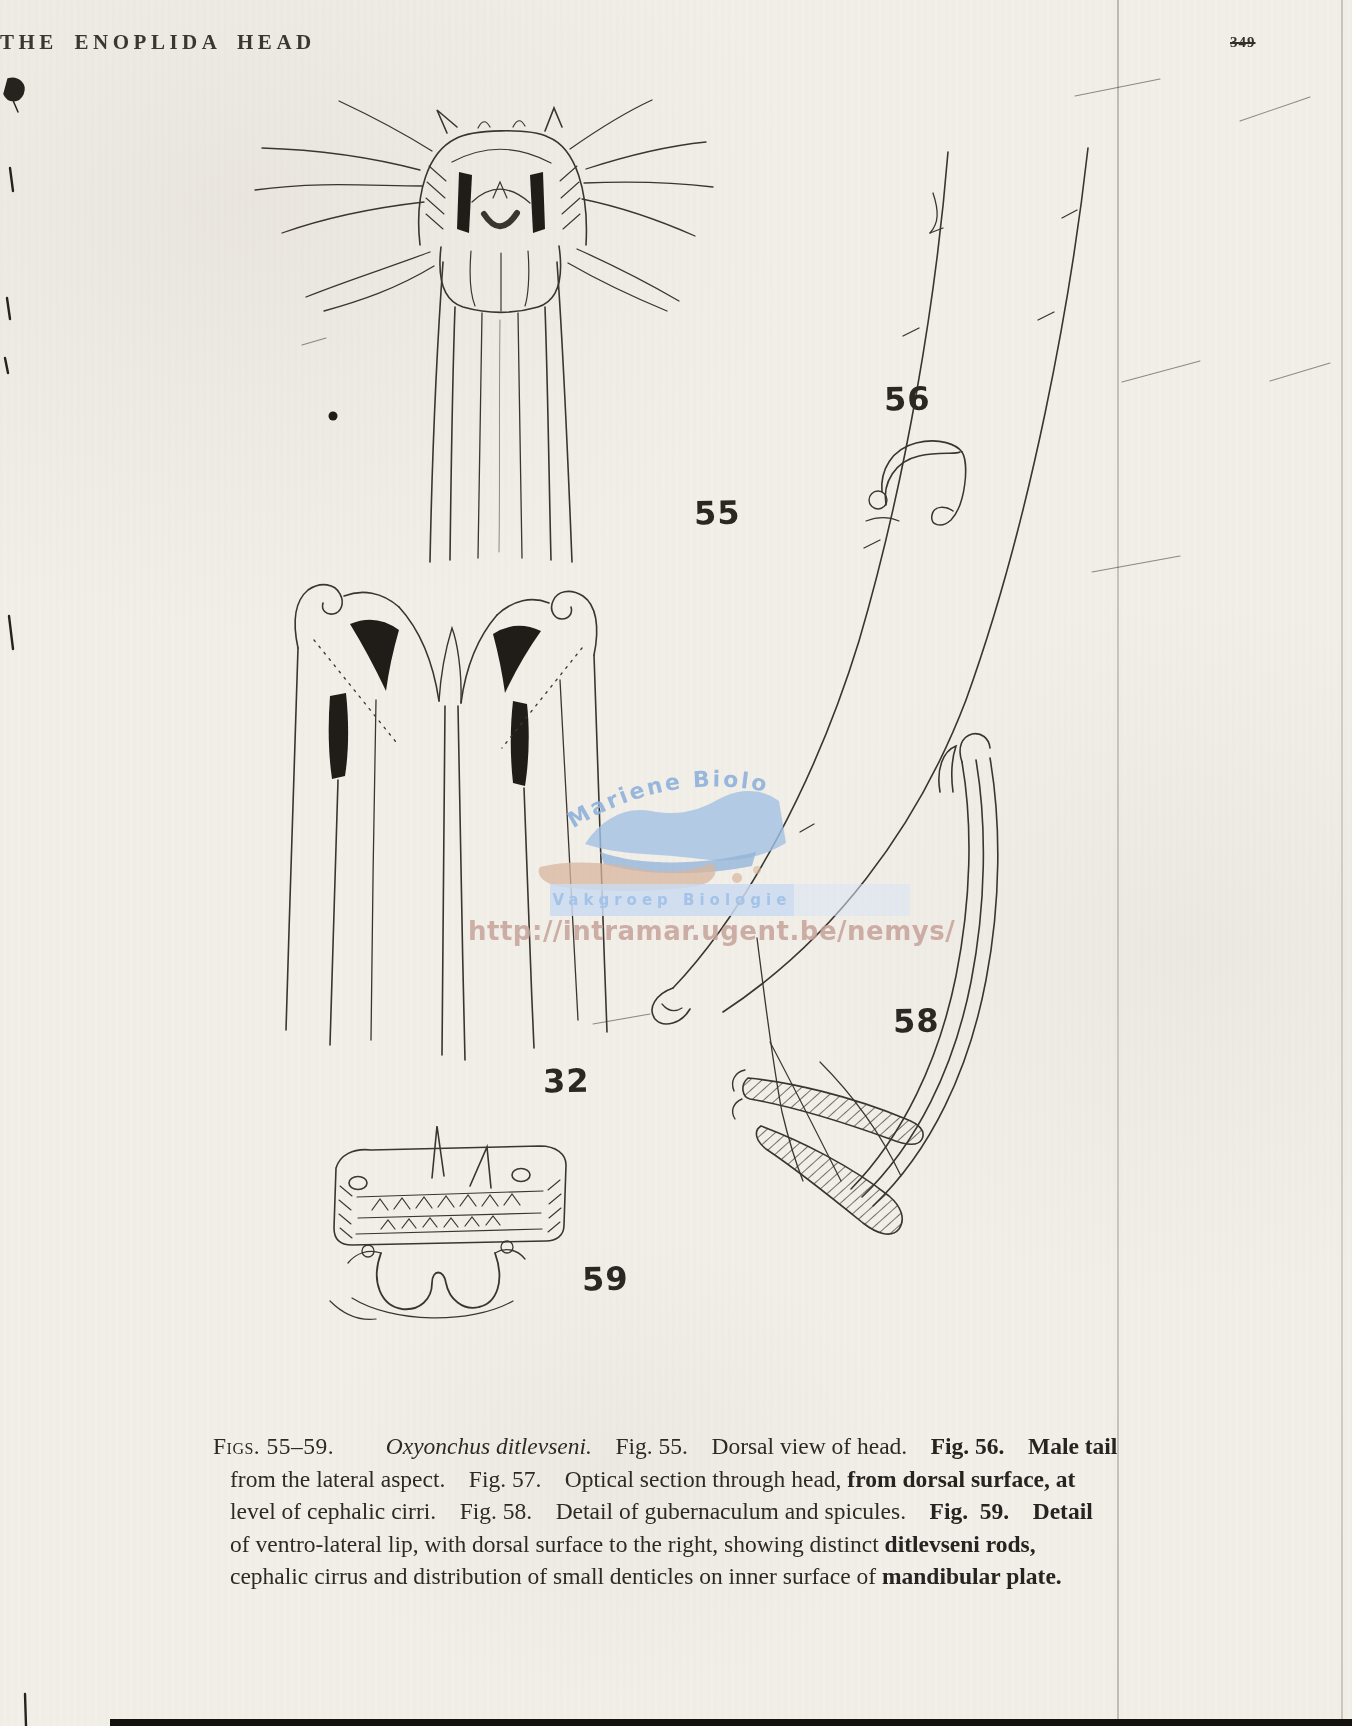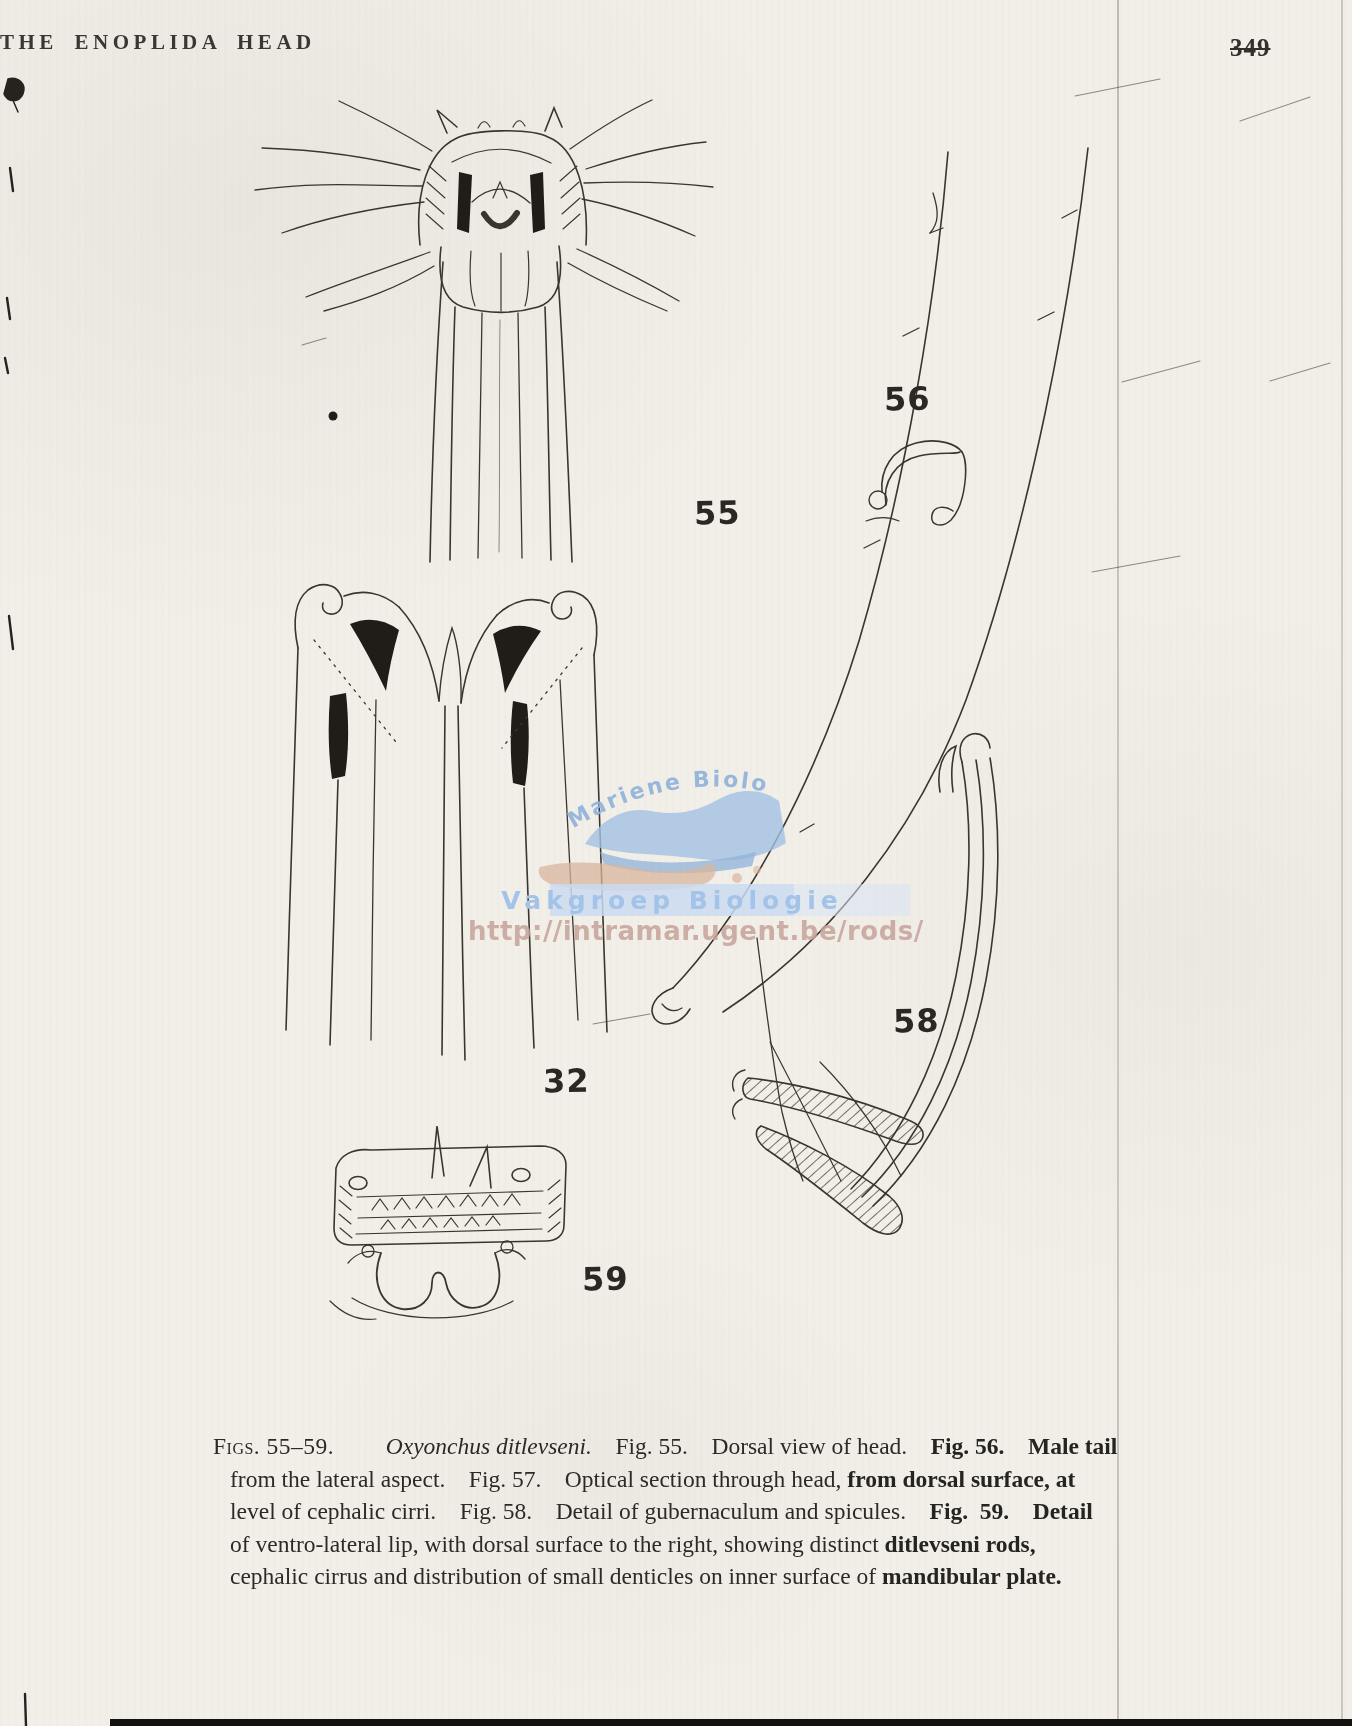--- a/index.html
+++ b/index.html
@@ -13,21 +13,21 @@
       repeating-linear-gradient(90deg, rgba(120,112,100,.015) 0 3px, transparent 3px 7px);
     font-family:"Liberation Serif", serif;
     color:#2e2b27;
   }
   
   .page-header{position:absolute;top:30px;left:0;width:1240px;text-align:left;}
   .page-header .title{
     font-size:21px;letter-spacing:4.5px;word-spacing:7px;color:#3a3732;font-weight:600;
   }
   .page-num{
-    position:absolute;top:34px;left:1230px;font-size:25px;font-weight:700;color:#33302b;
+    position:absolute;top:34px;left:1230px;font-size:15px;font-weight:700;color:#33302b;
     text-decoration:line-through;text-decoration-thickness:2px;letter-spacing:1px;
   }
   
   .fold{position:absolute;top:0;bottom:0;width:2px;background:linear-gradient(to bottom, rgba(110,104,96,.40), rgba(110,104,96,.28) 60%, rgba(110,104,96,.38));}
   .fold.f1{left:1117px;}
   .fold.f2{left:1341px;width:2px;opacity:.8;}
   .bottom-bar{position:absolute;left:110px;right:0;bottom:0;height:7px;background:#14120f;}
   
   .fig-num{
     position:absolute;font-family:"DejaVu Sans", sans-serif;font-weight:700;
@@ -45,21 +45,21 @@
     position:absolute;left:468px;top:916px;width:420px;
     font-family:"DejaVu Sans", sans-serif;font-weight:700;font-size:26px;
     color:#c6a39a;opacity:.85;letter-spacing:.5px;
   }
   .wm-banner{
     position:absolute;left:550px;top:884px;width:244px;height:32px;
     background:rgba(203,219,240,.85);display:flex;align-items:center;justify-content:center;
   }
   .wm-banner-ext{position:absolute;left:794px;top:884px;width:116px;height:32px;background:rgba(216,228,244,.55);}
   .wm-banner span{
-    font-family:"DejaVu Sans", sans-serif;font-weight:700;font-size:25px;
+    font-family:"DejaVu Sans", sans-serif;font-weight:700;font-size:15px;
     color:#a4c3e8;letter-spacing:5px;white-space:nowrap;
   }
   
   .caption{position:absolute;left:213px;top:1430px;width:942px;font-size:23.5px;line-height:32.5px;color:#2d2a25;}
   .cap-line{padding-left:17px;white-space:nowrap;}
   .cap-line:first-child{padding-left:0;}
   .seg-smallcaps{font-variant:small-caps;letter-spacing:.5px;}
   .seg-italic{font-style:italic;margin-left:28px;}
   .seg-bold{font-weight:700;color:#262420;}
   .seg-normal{}
@@ -307,21 +307,21 @@
   <div class="fig-num fl55">55</div>
   <div class="fig-num fl56">56</div>
   <div class="fig-num fl57">32</div>
   <div class="fig-num fl58">58</div>
   <div class="fig-num fl59">59</div>
 
   <div class="wm-banner-ext"></div>
   <div class="wm-banner">
     <span>Vakgroep Biologie</span>
   </div>
-  <div class="wm-url">http://intramar.ugent.be/rods/</div>
+  <div class="wm-url">http://intramar.ugent.be/nemys/</div>
 
   <div class="caption">
       <div class="cap-line"><span class="seg-smallcaps">Figs. 55–59.</span><span class="seg-normal">  </span><span class="seg-italic">Oxyonchus ditlevseni.</span><span class="seg-normal">  Fig. 55.  Dorsal view of head.  </span><span class="seg-bold">Fig. 56.  Male tail</span></div>
       <div class="cap-line"><span class="seg-normal">from the lateral aspect.  Fig. 57.  Optical section through head, </span><span class="seg-bold">from dorsal surface, at</span></div>
       <div class="cap-line"><span class="seg-normal">level of cephalic cirri.  Fig. 58.  Detail of gubernaculum and spicules.  </span><span class="seg-bold">Fig. 59.  Detail</span></div>
       <div class="cap-line"><span class="seg-normal">of ventro-lateral lip, with dorsal surface to the right, showing distinct </span><span class="seg-bold">ditlevseni rods,</span></div>
       <div class="cap-line"><span class="seg-normal">cephalic cirrus and distribution of small denticles on inner surface of </span><span class="seg-bold">mandibular plate.</span></div>
     </div>
 
 </div>

